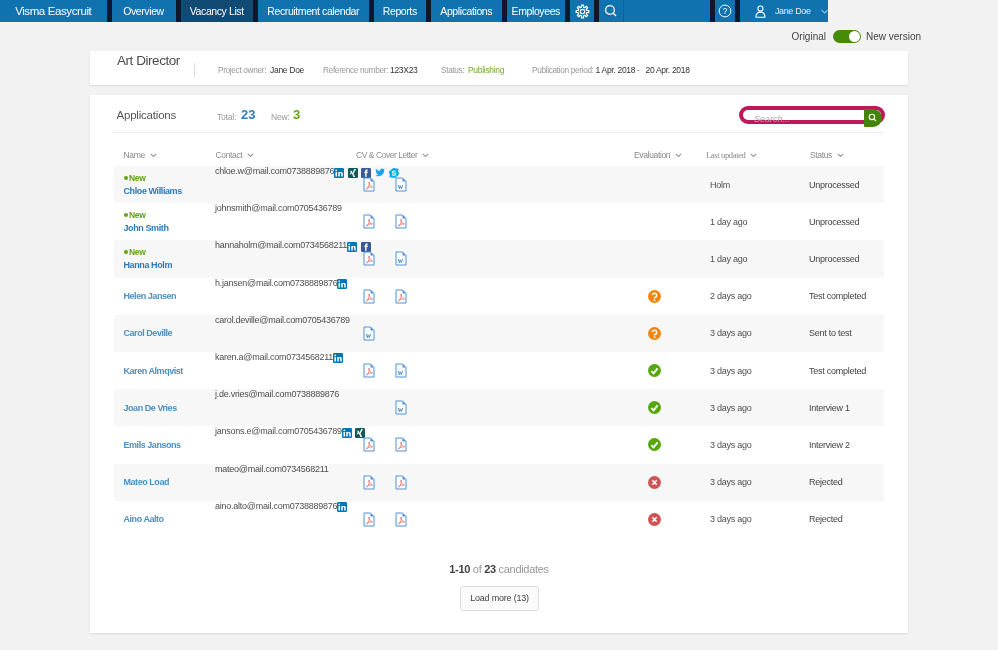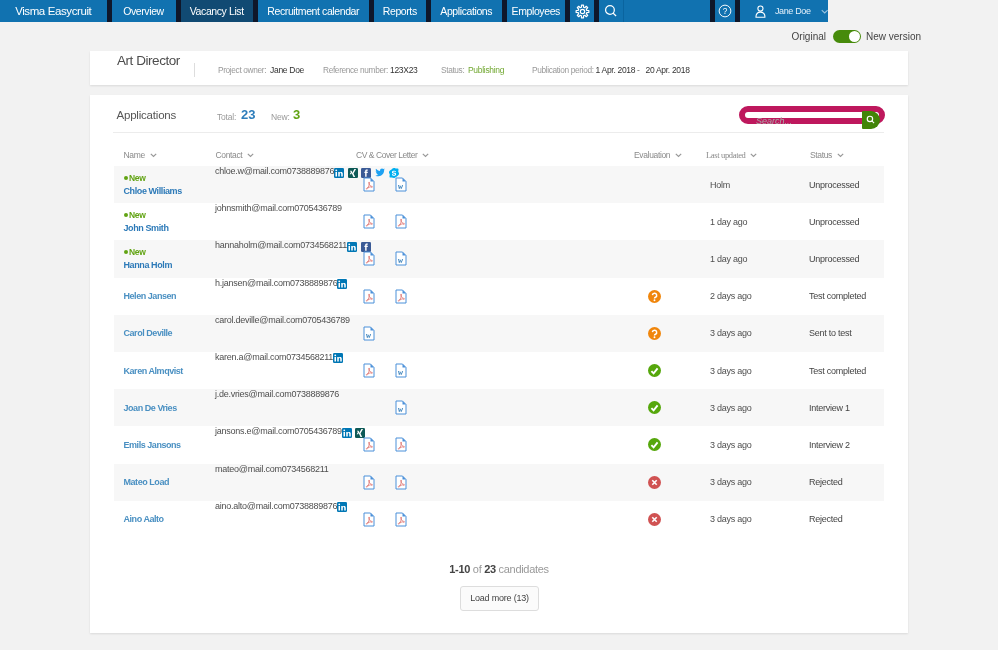--- a/index.html
+++ b/index.html
@@ -16,21 +16,21 @@
 .card { position:absolute; background:#fff; box-shadow:0 1px 2px rgba(0,0,0,0.1); }
 #card1 { left:90px; top:51px; width:818px; height:34px; }
 #card2 { left:90px; top:95px; width:818px; height:538px; }
 .title { font-size:13.5px; letter-spacing:-0.45px; color:#4d4d4d; position:absolute; left:27px; top:2px; }
 .vdiv { position:absolute; left:103.5px; top:11.5px; height:14px; width:1px; background:#ddd; }
 .mlabel { position:absolute; top:1.5px; height:34px; display:flex; align-items:center; font-size:8.3px; color:#999; letter-spacing:-0.35px; }
 .mval { position:absolute; top:1.5px; height:34px; display:flex; align-items:center; font-size:8.5px; color:#333; letter-spacing:-0.3px; }
 .apptitle { position:absolute; left:26.5px; top:13.5px; font-size:11.5px; letter-spacing:-0.2px; color:#555; }
 .stat { position:absolute; top:17px; font-size:8.5px; letter-spacing:-0.2px; color:#999; }
 .statnum { position:absolute; top:12px; font-size:13px; font-weight:bold; }
-.search { position:absolute; left:649px; top:11px; width:146px; height:18px; border:6px solid #be185d; border-radius:9px; background:#fff; }
+.search { position:absolute; left:649px; top:11px; width:146px; height:18px; border:4px solid #be185d; border-radius:9px; background:#fff; }
 .search .ph { position:absolute; left:11px; top:3.5px; font-size:9px; font-style:italic; color:#aaa; }
 .search .btn { position:absolute; right:-1px; top:-1px; width:18px; height:18px; background:#428508; border-radius:1px 9px 9px 1px; }
 .hline { position:absolute; left:23px; top:37px; width:771px; height:1px; background:#ececec; }
 .th { position:absolute; top:55px; font-size:8.5px; color:#8a8a8a; letter-spacing:-0.35px; }
 .th .chev { display:inline-block; margin-left:3px; }
 .rows { position:absolute; left:24px; top:71px; width:770px; }
 .row { position:relative; width:770px; height:37.2px; }
 .row.odd { background:#f7f7f7; }
 .cell-name { position:absolute; left:9.5px; top:0; height:100%; display:flex; flex-direction:column; justify-content:center; }
 .newlab { font-size:8.5px; letter-spacing:-0.3px; color:#61a312; font-weight:bold; margin-bottom:3px; }

